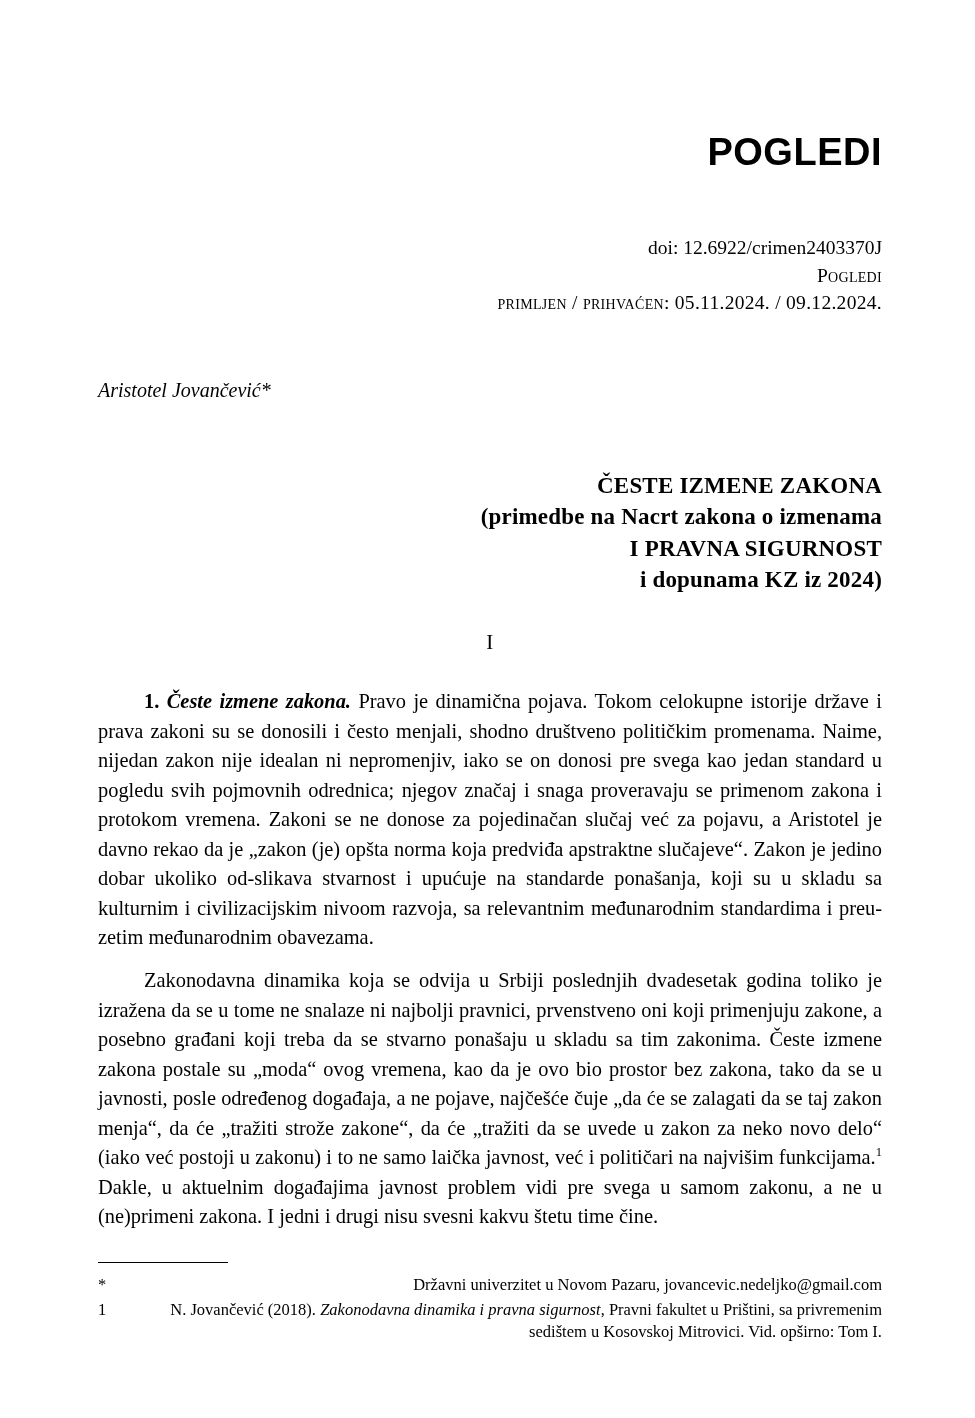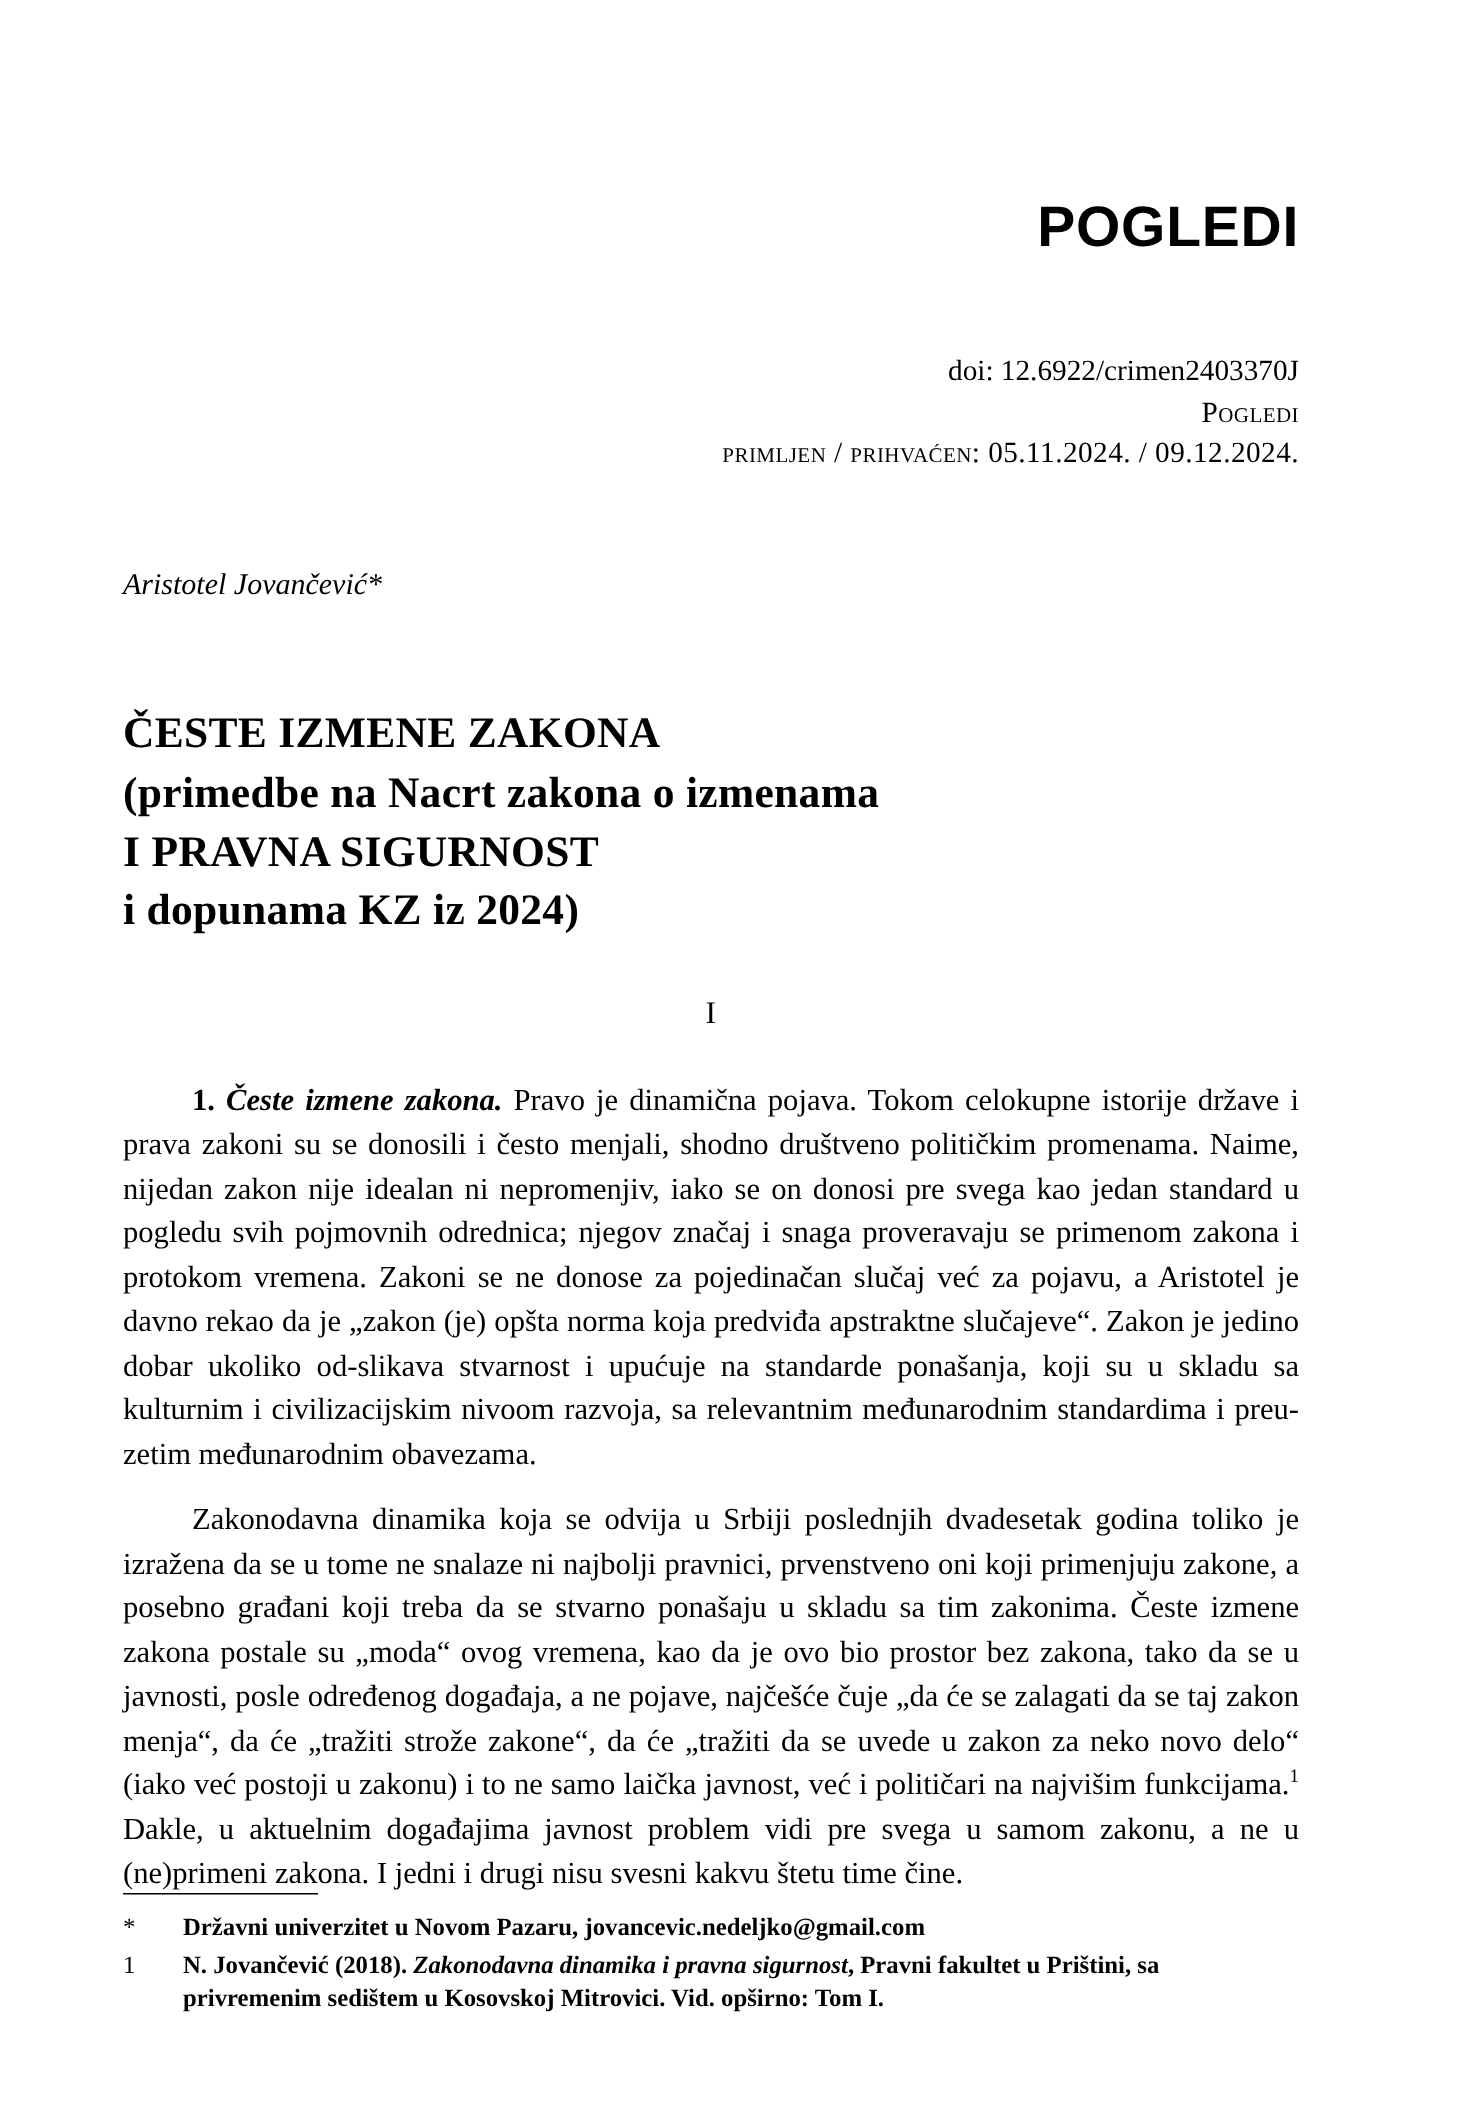--- a/index.html
+++ b/index.html
@@ -12,21 +12,21 @@
     width: 975px;
     height: 1418px;
     margin: 0 auto;
     background: #ffffff;
     font-family: "Liberation Serif", serif;
     color: #000000;
     box-sizing: border-box;
   }
   .content {
     position: absolute;
-    left: 82px;
+    left: 98px;
     top: 0;
     width: 784px;
     height: 1418px;
   }
 
   .section-head {
     text-align: right;
     font-family: "Liberation Sans", sans-serif;
     font-weight: bold;
     font-size: 38px;
@@ -48,23 +48,23 @@
 
   .author {
     margin-top: 62px;
     font-size: 20px;
     font-style: italic;
     text-align: left;
   }
 
   .title {
     margin-top: 68px;
-    text-align: left;
+    text-align: right;
     font-weight: bold;
-    font-size: 29px;
+    font-size: 23px;
     line-height: 1.36;
     letter-spacing: 0.2px;
   }
 
   .part-number {
     margin-top: 35px;
     text-align: center;
     font-size: 21px;
     letter-spacing: 0.5px;
   }
@@ -115,22 +115,21 @@
     font-size: 16.5px;
     line-height: 1.33;
     margin-bottom: 3px;
   }
   .fn-mark {
     width: 40px;
     flex: 0 0 40px;
   }
   .fn-text {
     flex: 1 1 auto;
-    text-align: left;
-    font-weight: bold;
+    text-align: right;
   }
   .fn-text i {
     font-style: italic;
   }
 </style>
 </head>
 <body>
 
 <div class="page">
   <div class="content">

